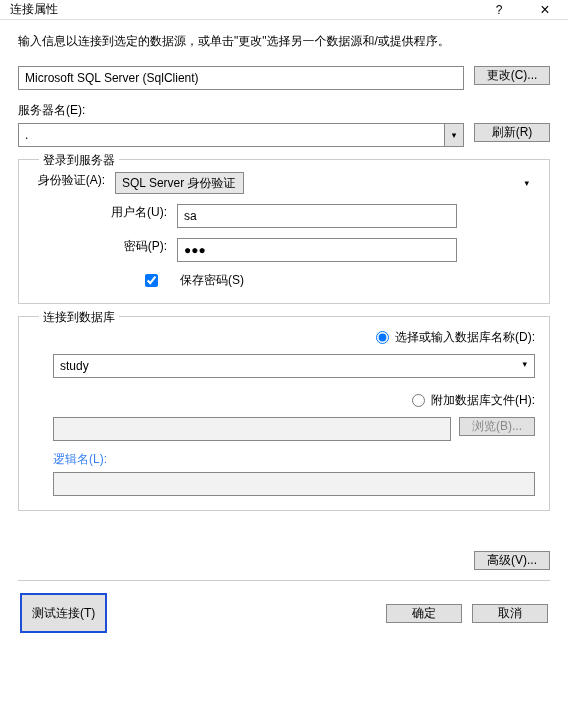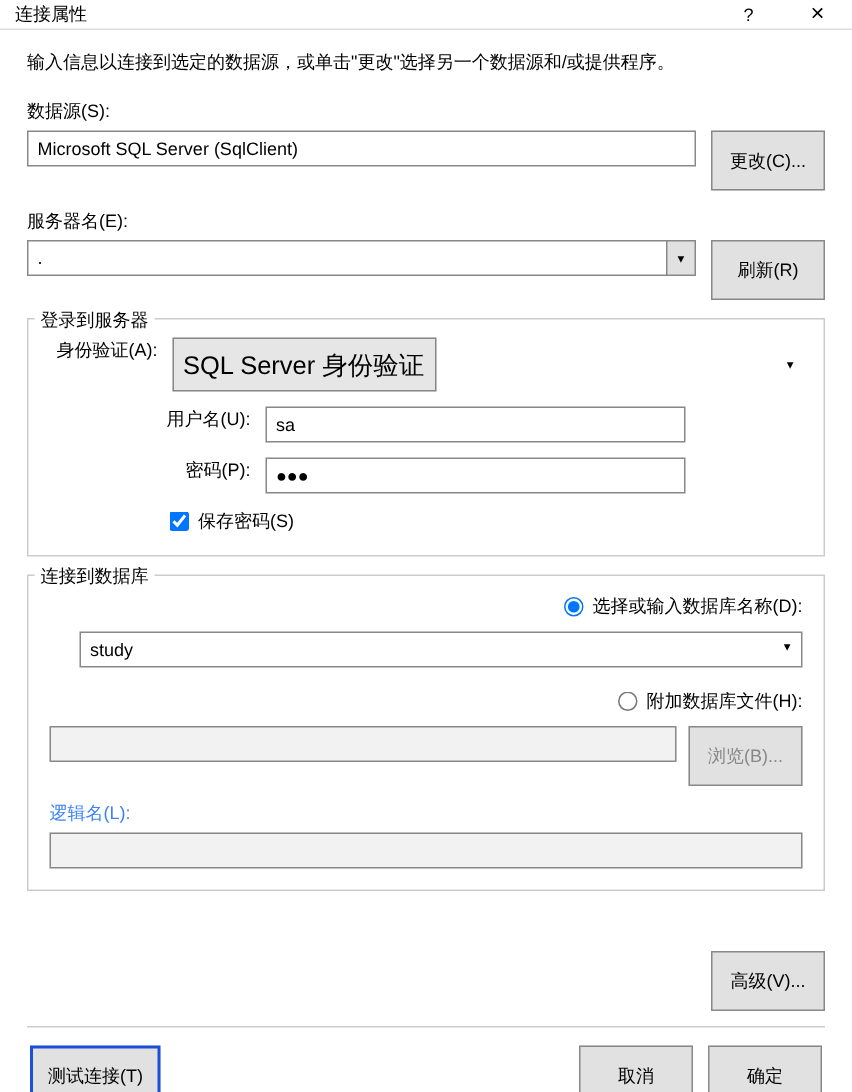--- a/index.html
+++ b/index.html
@@ -6,35 +6,35 @@
 body { font-family: "Microsoft YaHei", "Segoe UI", sans-serif; font-size: 12px; background: #fff; width: 568px; height: 728px; overflow: hidden; }
 .titlebar { height: 20px; background: #fff; border-bottom: 1px solid #ddd; display: flex; align-items: center; padding-left: 10px; }
 .titlebar-text { flex: 1; }
 .titlebar-btn { width: 46px; height: 30px; display: flex; align-items: center; justify-content: center; font-size: 12px; cursor: pointer; }
 .content { padding: 12px 18px 0 18px; }
 .intro { margin-bottom: 16px; line-height: 1.5; }
 .label { display: block; margin-bottom: 4px; }
 .row { display: flex; gap: 10px; margin-bottom: 12px; align-items: stretch; }
 .text-input { flex: 1; height: 24px; border: 1px solid #888; padding: 2px 6px; font-size: 12px; background: #fff; font-family: inherit; }
 .text-input[readonly] { background: #fff; }
-.btn { height: 40px; min-width: 76px; border: 1px solid #888; background: #e1e1e1; cursor: pointer; font-size: 12px; font-family: inherit; padding: 0 8px; }
+.btn { height: 19px; min-width: 76px; border: 1px solid #888; background: #e1e1e1; cursor: pointer; font-size: 12px; font-family: inherit; padding: 0 8px; }
 .btn:disabled { color: #888; }
 .select-combo { flex: 1; position: relative; display: flex; }
 .combo-input { flex: 1; height: 24px; border: 1px solid #888; border-right: none; padding: 2px 6px; font-size: 12px; font-family: inherit; }
 .combo-arrow { width: 20px; height: 24px; border: 1px solid #888; background: #e1e1e1; display: flex; align-items: center; justify-content: center; cursor: pointer; font-size: 9px; }
 .fieldset { border: 1px solid #ccc; margin-bottom: 12px; padding: 12px 14px 14px 14px; position: relative; }
-.fieldset-legend { position: absolute; top: -8px; left: 4px; background: #fff; padding: 0 4px; }
+.fieldset-legend { position: absolute; top: -8px; left: 20px; background: #fff; padding: 0 4px; }
 .form-row { display: flex; align-items: flex-start; margin-bottom: 10px; gap: 10px; }
 .form-label { width: 72px; text-align: right; }
 .indent { margin-left: 16px; }
 .indent2 { margin-left: 46px; }
-.select-full { flex: 1; height: 36px; border: 1px solid #888; background: #e6e6e6; padding: 2px 6px; font-size: 17px; font-family: inherit; appearance: none; -webkit-appearance: none; }
+.select-full { flex: 1; height: 22px; border: 1px solid #888; background: #e6e6e6; padding: 2px 6px; font-size: 12px; font-family: inherit; appearance: none; -webkit-appearance: none; }
 .select-wrap { flex: 1; position: relative; }
 .select-arrow { position: absolute; right: 6px; top: 50%; transform: translateY(-50%); pointer-events: none; font-size: 9px; }
-.checkbox-row { display: flex; align-items: center; gap: 6px; margin-left: 64px; }
+.checkbox-row { display: flex; align-items: center; gap: 22px; margin-left: 96px; }
 .radio-row { display: flex; align-items: center; gap: 6px; margin-bottom: 8px; justify-content: flex-end; }
 .db-select { width: 100%; height: 24px; border: 1px solid #888; padding: 2px 6px; font-size: 12px; background: #fff; font-family: inherit; margin-bottom: 14px; }
 .disabled-text { color: #888; }
 .file-row { display: flex; gap: 8px; margin-bottom: 10px; }
 .file-input { flex: 1; height: 24px; border: 1px solid #888; background: #f2f2f2; }
 .logical-label { color: #3b82f6; margin-bottom: 4px; display: block; }
 .logical-input { width: 100%; height: 24px; border: 1px solid #888; background: #f2f2f2; }
 .bottom-right { display: flex; justify-content: flex-end; margin-top: 40px; margin-bottom: 10px; }
 .sep { border: none; border-top: 1px solid #ccc; margin: 8px 0 12px 0; }
 .footer { display: flex; justify-content: space-between; align-items: center; padding: 0 2px; }
@@ -52,21 +52,20 @@
     </div>
   <div class="titlebar-btn">
       <span style="font-size:16px">×</span>
     </div>
 </div>
 
 <div class="content">
 
   <div class="intro">输入信息以连接到选定的数据源，或单击"更改"选择另一个数据源和/或提供程序。</div>
 
-  <span class="label">数据源(S):</span>
   <div class="row">
     <input class="text-input" readonly="" value="Microsoft SQL Server (SqlClient)" style="">
     <button class="btn">更改(C)...</button>
   </div>
 
   <span class="label">服务器名(E):</span>
   <div class="row">
     <div class="select-combo">
       <input class="combo-input" value="." style="">
       <div class="combo-arrow">▾</div>
@@ -112,37 +111,37 @@
     </div>
     <div style="margin-left:20px;position:relative">
       <input class="db-select" value="study" style="">
       <span style="position:absolute;right:8px;top:5px;pointer-events:none;font-size:9px">▾</span>
     </div>
 
     <div class="radio-row">
       <input type="radio" name="dbopt" style="">
       <span>附加数据库文件(H):</span>
     </div>
-    <div style="">
+    <div style="margin-left:20px">
       <div class="file-row">
         <input class="file-input" disabled="" style="">
         <button class="btn disabled-text" disabled="">浏览(B)...</button>
       </div>
       <span class="logical-label">逻辑名(L):</span>
       <input class="logical-input" disabled="" style="">
     </div>
   </div>
 
   <div class="bottom-right">
     <button class="btn">高级(V)...</button>
   </div>
 
   <hr class="sep">
 
   <div class="footer">
     <button class="btn btn-focus">测试连接(T)</button>
     <div class="footer-right">
+      <button class="btn">确定</button>
       <button class="btn">取消</button>
-      <button class="btn">确定</button>
     </div>
   </div>
 
 </div>
 
 </body></html>

